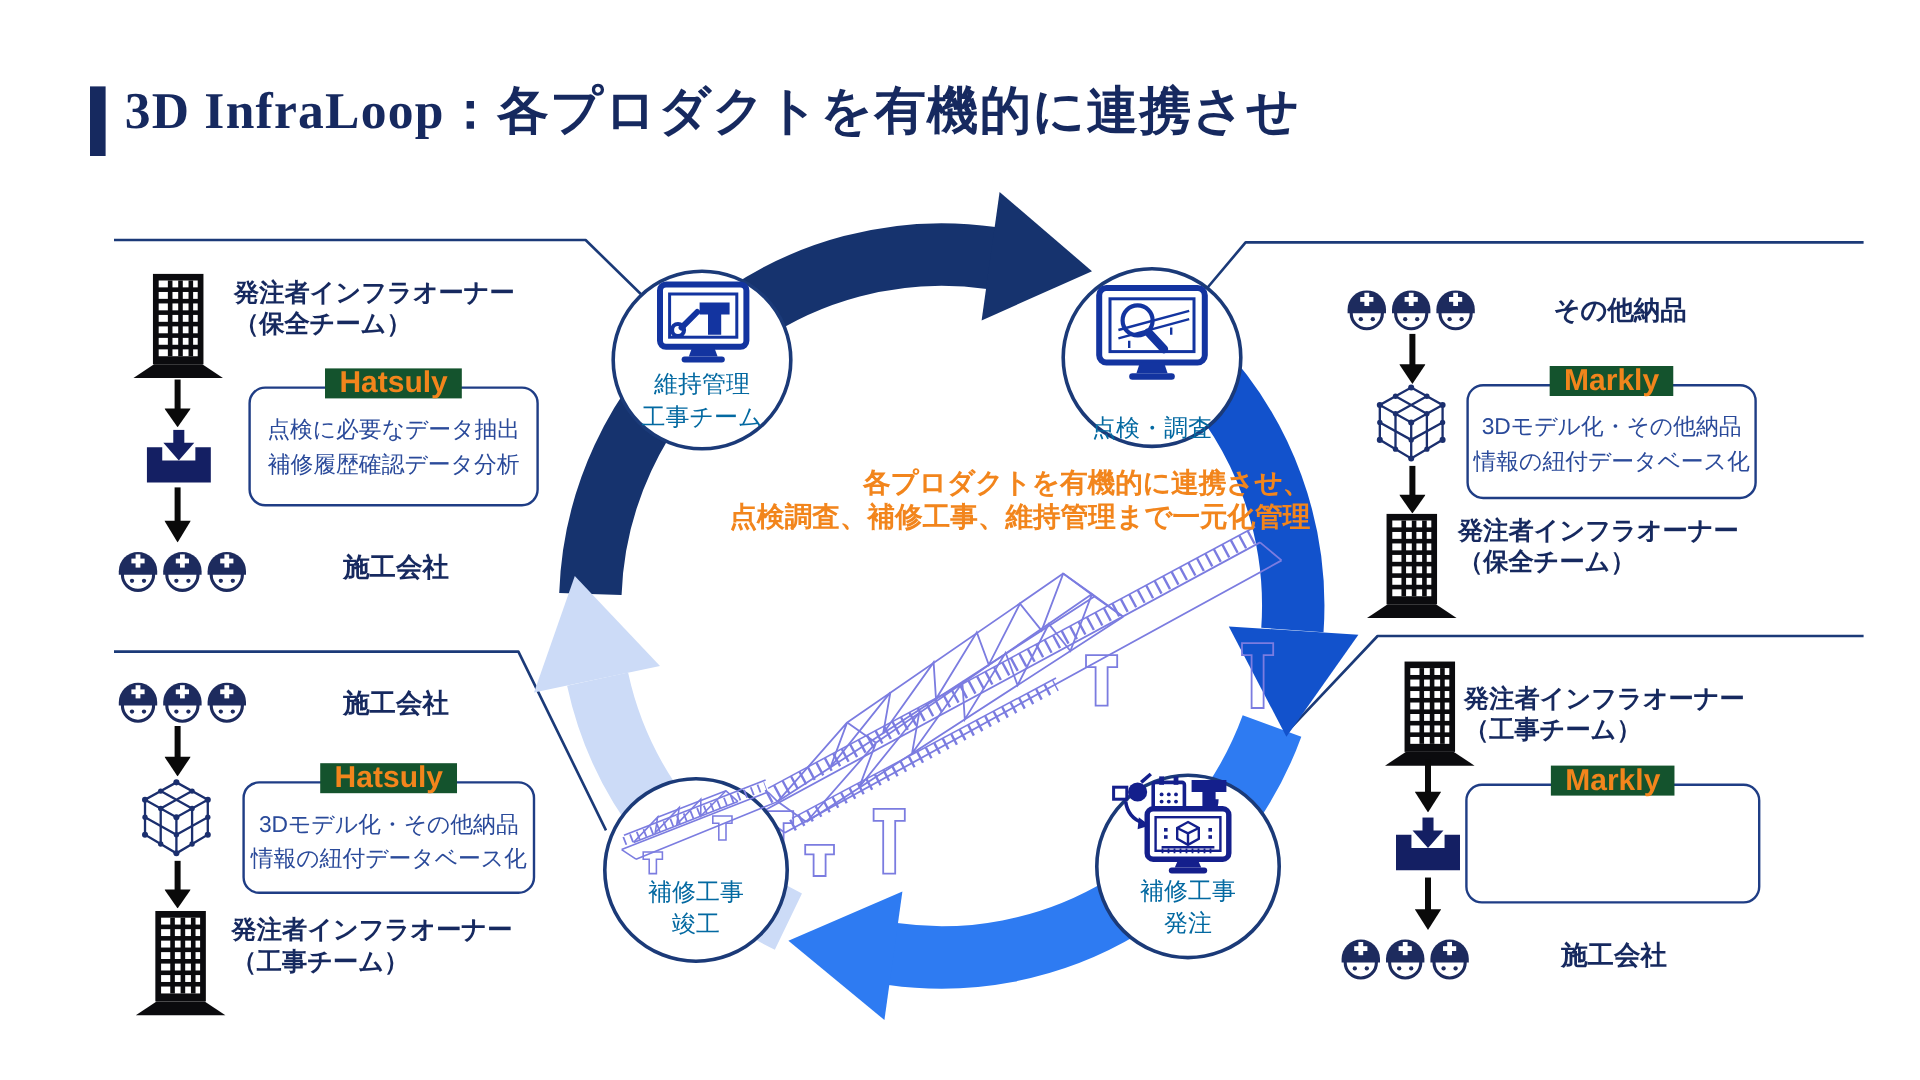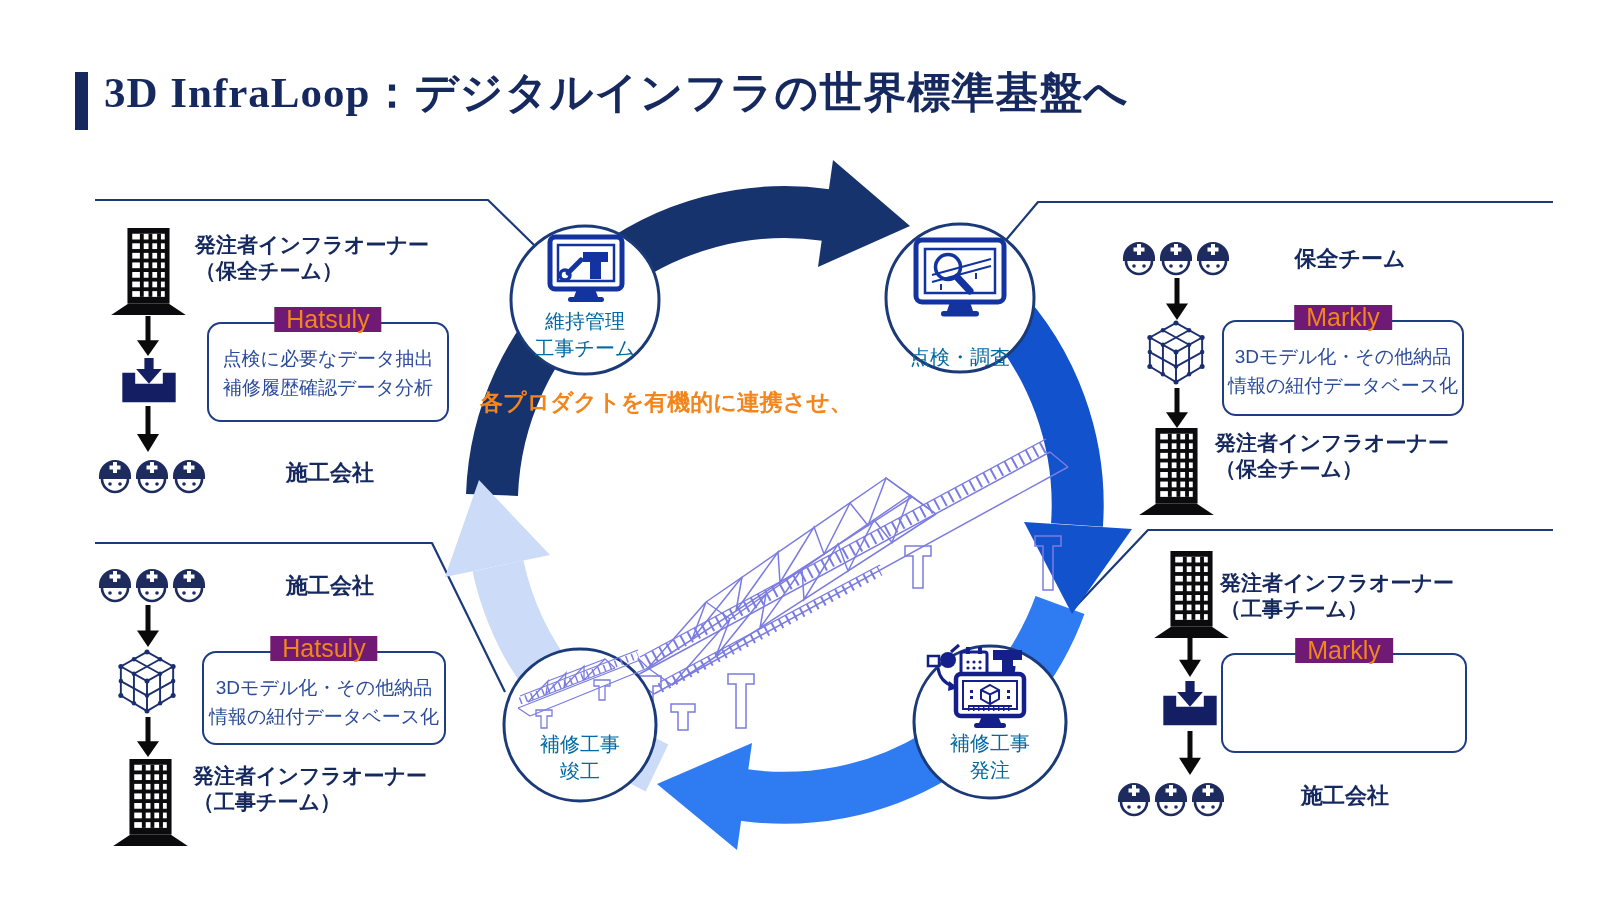--- a/index.html
+++ b/index.html
@@ -6,36 +6,36 @@
   .stage{position:relative;width:1600px;height:900px;background:#ffffff;overflow:hidden;
          font-family:"Liberation Sans","DejaVu Sans",sans-serif;}
   
   .title-bar{position:absolute;left:75px;top:72px;width:13px;height:58px;background:#16295f;}
   .page-title{position:absolute;left:104px;top:64px;margin:0;font-size:43px;font-weight:bold;
               color:#16295f;letter-spacing:1px;white-space:nowrap;
               font-family:"Liberation Serif","DejaVu Serif","Liberation Sans",sans-serif;}
   
   .scene{position:absolute;left:0;top:0;width:1600px;height:900px;}
   
-  .center-msg{position:absolute;left:480px;top:388px;width:612px;text-align:left;
+  .center-msg{position:absolute;left:480px;top:388px;width:612px;text-align:right;
               color:#f2851c;font-weight:bold;font-size:23px;line-height:28px;white-space:nowrap;}
   
   .node-label{position:absolute;width:170px;text-align:center;color:#0369a1;font-weight:normal;
               font-size:20px;line-height:27px;white-space:nowrap;}
   
   .panel{position:absolute;width:420px;height:300px;}
   .p-abs{position:absolute;}
   .p-title{position:absolute;color:#16295f;font-weight:bold;
            font-size:21px;line-height:26px;white-space:nowrap;}
   .p-actor{position:absolute;text-align:center;color:#16295f;font-weight:bold;
            font-size:22px;white-space:nowrap;}
   .pbox{position:absolute;border:2.5px solid #1f3d85;border-radius:14px;background:#fff;
         text-align:center;}
   .pbox .plabel{position:absolute;top:-17px;left:50%;transform:translateX(-50%);
-        background:#701a75;padding:0 12px;color:#f2851c;font-weight:normal;font-size:25px;
+        background:#14532d;padding:0 12px;color:#f2851c;font-weight:bold;font-size:25px;
         white-space:nowrap;line-height:1;}
   .pbox .ptext{margin-top:20px;color:#2a4a9a;font-size:19px;line-height:29px;white-space:nowrap;}
   .icon{display:block;}
 </style>
 </head>
 <body>
 
 <div class="stage">
 
   <svg width="0" height="0" style="position:absolute" aria-hidden="true">
@@ -119,21 +119,21 @@
         </g>
       </symbol>
       <symbol id="varrow" viewBox="0 0 22 46" preserveAspectRatio="none">
         <rect x="8.5" y="0" width="5" height="30" fill="#0a0a0a"></rect>
         <polygon points="0,28 22,28 11,46" fill="#0a0a0a"></polygon>
       </symbol>
     </defs>
   </svg>
 
   <div class="title-bar"></div>
-  <h1 class="page-title">3D InfraLoop：デジタルインフラの世界標準基盤へ</h1>
+  <h1 class="page-title">3D InfraLoop：各プロダクトを有機的に連携させ</h1>
 
   <svg class="scene" viewBox="0 0 1600 900">
 
     <g fill="none" stroke="#1b3a78" stroke-width="2.2" stroke-linejoin="round">
       <path d="M95 200 L488 200 L534 245"></path>
       <path d="M1553 202 L1038 202 L1006 240"></path>
       <path d="M95 543 L432 543 L505 692"></path>
       <path d="M1553 530 L1148 530 L1028 657"></path>
     </g>
 
@@ -238,20 +238,21 @@
       <path d="M518 708 L640 660 M530 716 L648 668 M518 708 L530 716 M640 660 L648 668"></path>
       <path d="M528 702 L615 668 M548 681 L605 659"></path>
       <path d="M528 702 L548 681 L546 694 L566 673 L564 687 L584 666 L584 680 L605 659 L615 668"></path>
       <path d="M536 710 h16 v6 h-5 v12 h-6 v-12 h-5 z"></path>
       <path d="M594 680 h16 v6 h-5 v14 h-6 v-14 h-5 z"></path>
     </g>
   </svg>
 
   <div class="center-msg">
     <div>各プロダクトを有機的に連携させ、</div>
+    <div>点検調査、補修工事、維持管理まで一元化管理</div>
   </div>
 
   <div class="node-label" style="left:500px;top:308px;">
     <div>維持管理</div>
     <div>工事チーム</div>
   </div>
   <div class="node-label" style="left:875px;top:344px;">
     <div>点検・調査</div>
   </div>
   <div class="node-label" style="left:905px;top:730px;">
@@ -290,21 +291,21 @@
     <svg class="icon p-abs" style="left:16px;top:234px;width:112px;height:40px;">
         <use href="#workers"></use>
       </svg>
     <div class="p-actor" style="left:120px;top:238px;width:260px;">施工会社</div>
   </div>
 
   <div class="panel" style="left:1100px;top:220px;">
     <svg class="icon p-abs" style="left:20px;top:16px;width:112px;height:40px;">
         <use href="#workers"></use>
       </svg>
-    <div class="p-actor" style="left:120px;top:24px;width:260px;">保全チーム</div>
+    <div class="p-actor" style="left:120px;top:24px;width:260px;">その他納品</div>
     <svg class="icon p-abs" style="left:66px;top:58px;width:22px;height:42px;">
         <use href="#varrow"></use>
       </svg>
     <svg class="icon p-abs" style="left:45px;top:100px;width:62px;height:66px;">
         <use href="#cube"></use>
       </svg>
     <div class="pbox" style="left:122px;top:100px;width:238px;height:92px;">
       <div class="plabel">Markly</div>
       <div class="ptext">
         <div>3Dモデル化・その他納品</div>

